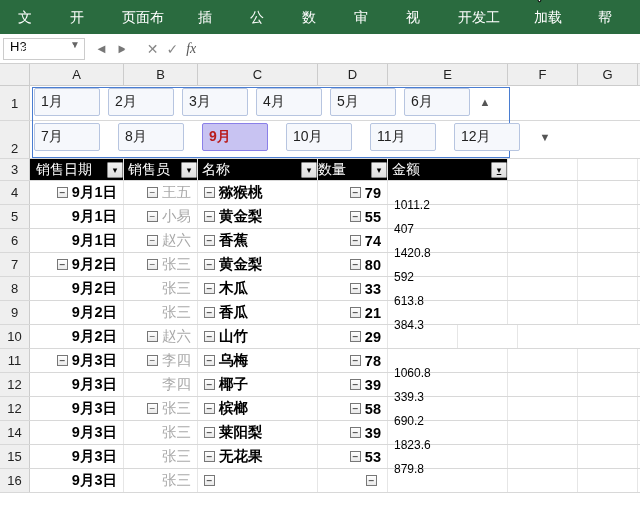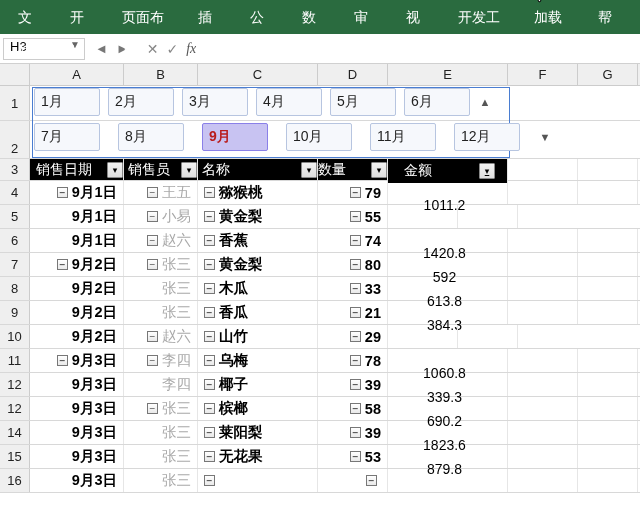--- a/index.html
+++ b/index.html
@@ -44,21 +44,21 @@
   
   .tbl-hdr { background: #000; color: #fff; font-weight: normal; display: flex; align-items: center; justify-content: space-between; width: 100%; height: 100%; font-size: 14px; }
   .tbl-hdr .fbtn { width: 16px; height: 16px; background: linear-gradient(#f3f3f3,#dedede); border: 1px solid #888; color: #000; font-size: 9px; display: flex; align-items: center; justify-content: center; border-radius: 1px; }
 
   
   .dc { width: 100%; display: flex; align-items: center; font-size: 14.5px; }
   .dc .minus { width: 11px; height: 11px; border: 1px solid #777; background: linear-gradient(#fff,#e9e9e9); margin-right: 4px; display: flex; align-items: center; justify-content: center; font-size: 10px; line-height: 8px; color: #555; flex-shrink: 0; }
   .dc.right { justify-content: flex-end; }
   .dc.bold { font-weight: bold; }
   .dc.grey { color: #a9a9a9; }
-  .amount { text-align: center; width: 100%; padding-right: 6px; font-size: 14px; margin-top: 24px; }
+  .amount { text-align: left; width: 100%; padding-right: 6px; font-size: 12px; margin-top: 24px; }
 
   
   .cursor { position: absolute; top: -16px; left: 530px; width: 20px; height: 20px; z-index: 100; }
   .cursor svg { width: 20px; height: 20px; }
 </style>
 </head>
 <body>
 
 <div class="ribbon-tabs" style="position:relative;">
   <div class="cursor">
@@ -156,21 +156,21 @@
           <span style="padding-left:4px">名称</span>
           <span class="fbtn">▾</span>
         </div>
     </div>
     <div class="cell cD" style="padding:0;background:#000;">
       <div class="tbl-hdr">
           <span style="">数量</span>
           <span class="fbtn">▾</span>
         </div>
     </div>
-    <div class="cell cE" style="padding:12px;background:#000;text-decoration:underline;">
+    <div class="cell cE" style="padding:0;background:#000;text-decoration:underline;">
       <div class="tbl-hdr">
           <span style="padding-left:4px">金额</span>
           <span class="fbtn">▾</span>
         </div>
     </div>
     <div class="cell cF"></div>
     <div class="cell cG"></div>
   </div>
 
   <div id="data-rows">
@@ -228,20 +228,23 @@
             <span class="minus">−</span>
             <span>黄金梨</span>
           </div>
         </div>
         <div class="cell cD">
           <div class="dc bold right">
             <span class="minus">−</span>
             <span>55</span>
           </div>
         </div>
+        <div class="cell cE">
+          <div class="amount">407</div>
+        </div>
         <div class="cell cF">
           <div></div>
         </div>
         <div class="cell cG">
           <div></div>
         </div>
       </div>
       <div class="row data">
         <div class="row-h">6</div>
         <div class="cell cA">

